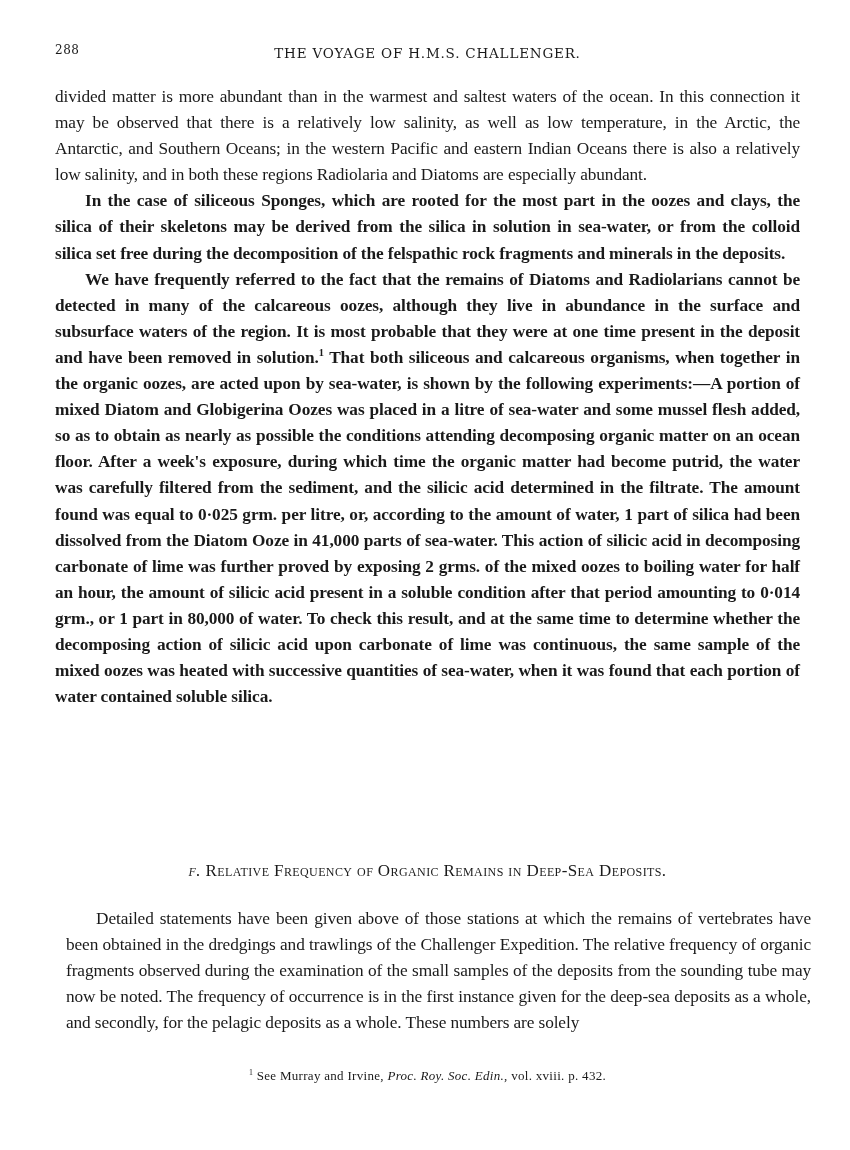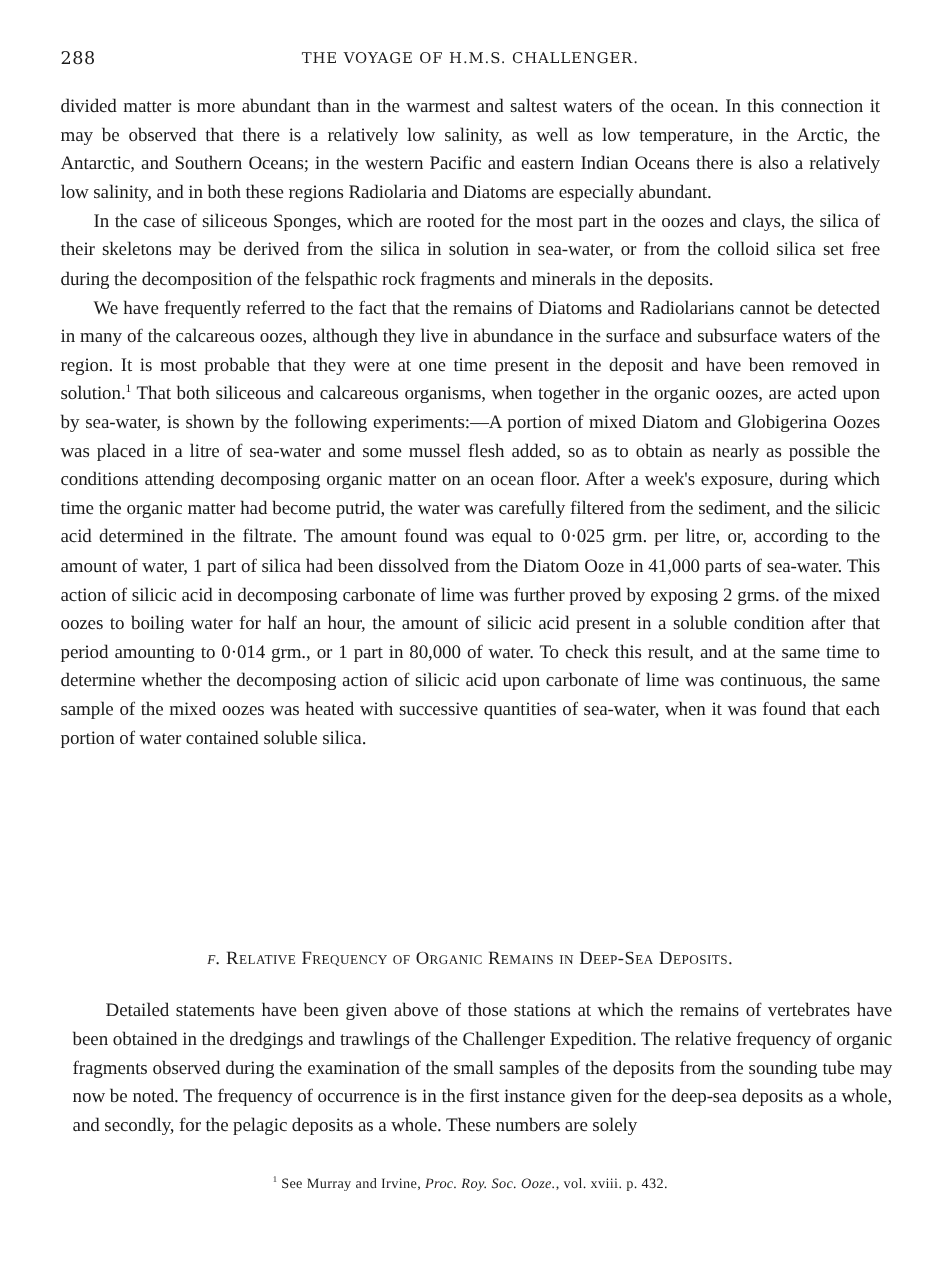--- a/index.html
+++ b/index.html
@@ -3,31 +3,31 @@
   <meta charset="utf-8">
   <style>
     html, body { margin: 0; padding: 0; background: #ffffff; }
     body {
       width: 850px; height: 1150px; position: relative; overflow: hidden;
       font-family: "DejaVu Serif", "Liberation Serif", serif;
       color: #1a1a1a;
     }
     .page { position: absolute; left: 0; top: 0; width: 850px; height: 1150px; }
     .header { position: absolute; left: 55px; top: 43px; width: 745px; height: 22px; }
-    .page-number { position: absolute; left: 0; top: 0; font-size: 16px; letter-spacing: 0.5px; }
+    .page-number { position: absolute; left: 0; top: 0; font-size: 12px; letter-spacing: 0.5px; }
     .running-head { position: absolute; left: 0; width: 745px; top: 2px; text-align: center;
       font-size: 13.5px; letter-spacing: 0.8px; }
     .body-text {
       position: absolute; left: 55px; width: 745px; top: 84px;
       font-family: "Liberation Serif", "DejaVu Serif", serif;
       font-size: 17.3px; line-height: 26.1px; text-align: justify;
       letter-spacing: -0.1px;
     }
     .body-text p { margin: 0; }
-    .body-text p.indent { text-indent: 30px; }
+    .body-text p.indent { text-indent: 30px; font-weight: bold; }
     .section-heading {
       position: absolute; left: 55px; width: 745px; top: 861px;
       text-align: center; font-family: "Liberation Serif", "DejaVu Serif", serif;
       font-size: 17px; font-variant: small-caps; letter-spacing: 0.4px;
     }
     .section-heading .label { font-style: italic; }
     .body-text-2 {
       position: absolute; left: 55px; width: 745px; top: 906px;
       font-family: "Liberation Serif", "DejaVu Serif", serif;
       font-size: 17.3px; line-height: 26.1px; text-align: justify;
@@ -62,16 +62,16 @@
   <div class="section-heading">
     <span class="label">f.</span>
     <span>Relative Frequency of Organic Remains in Deep-Sea Deposits.</span>
   </div>
 
   <div class="body-text-2">
     <p>Detailed statements have been given above of those stations at which the remains of vertebrates have been obtained in the dredgings and trawlings of the Challenger Expedition. The relative frequency of organic fragments observed during the examination of the small samples of the deposits from the sounding tube may now be noted. The frequency of occurrence is in the first instance given for the deep-sea deposits as a whole, and secondly, for the pelagic deposits as a whole. These numbers are solely</p>
   </div>
 
   <div class="footnote">
-    <sup>1</sup><span> See Murray and Irvine, </span><span class="it">Proc. Roy. Soc. Ooze.</span><span>, vol. xviii. p. 432.</span>
+    <sup>1</sup><span> See Murray and Irvine, </span><span class="it">Proc. Roy. Soc. Edin.</span><span>, vol. xviii. p. 432.</span>
   </div>
 
 </div>
 
 </body></html>

